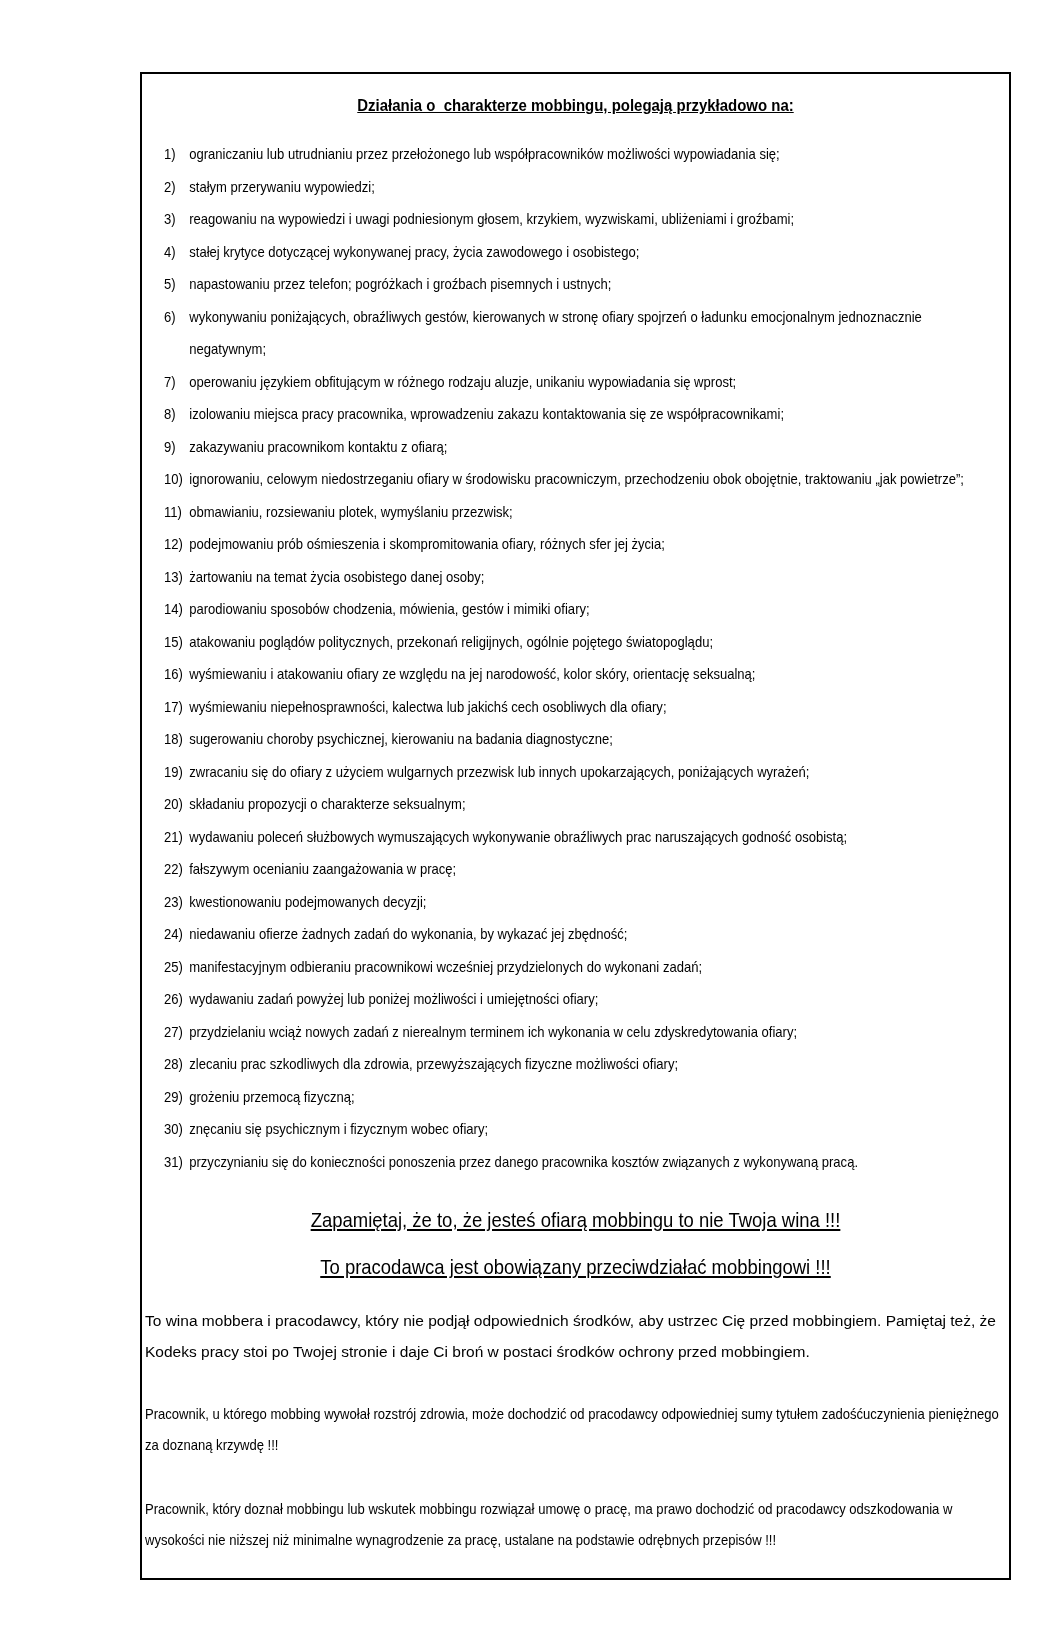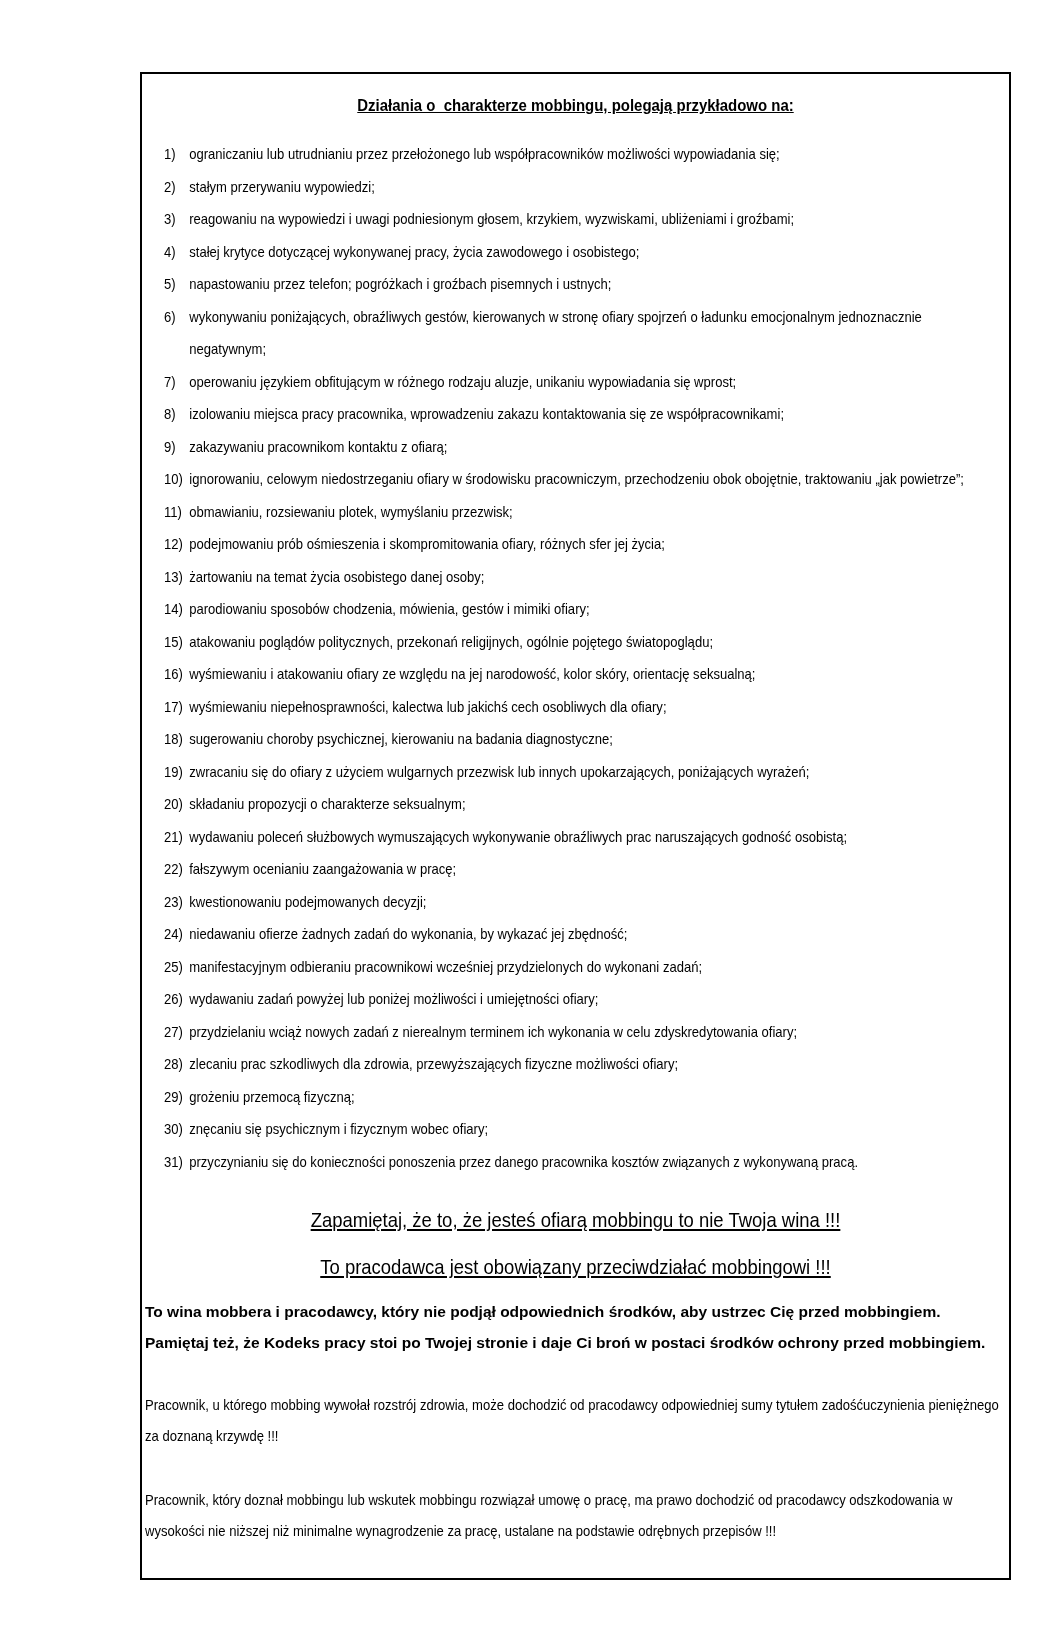--- a/index.html
+++ b/index.html
@@ -71,24 +71,23 @@
     transform-origin: 50% 0;
   }
   .em-1 { margin-top: 30px; }
   .em-2 { margin-top: 23px; }
   .para {
     margin: 0;
     font-size: 15.5px;
     line-height: 31px;
   }
   .para.wide {
-    margin-top: 17px;
+    margin-top: 26px;
     margin-left: 3px;
     margin-right: 8px;
-    font-weight: bold;
   }
   .para.narrow {
     margin-top: 0;
     margin-left: 3px;
     font-size: 15px;
     transform: scaleX(0.87);
     transform-origin: 0 0;
     width: 990px; 
   }
   .para.n1 { margin-top: 31px; }

